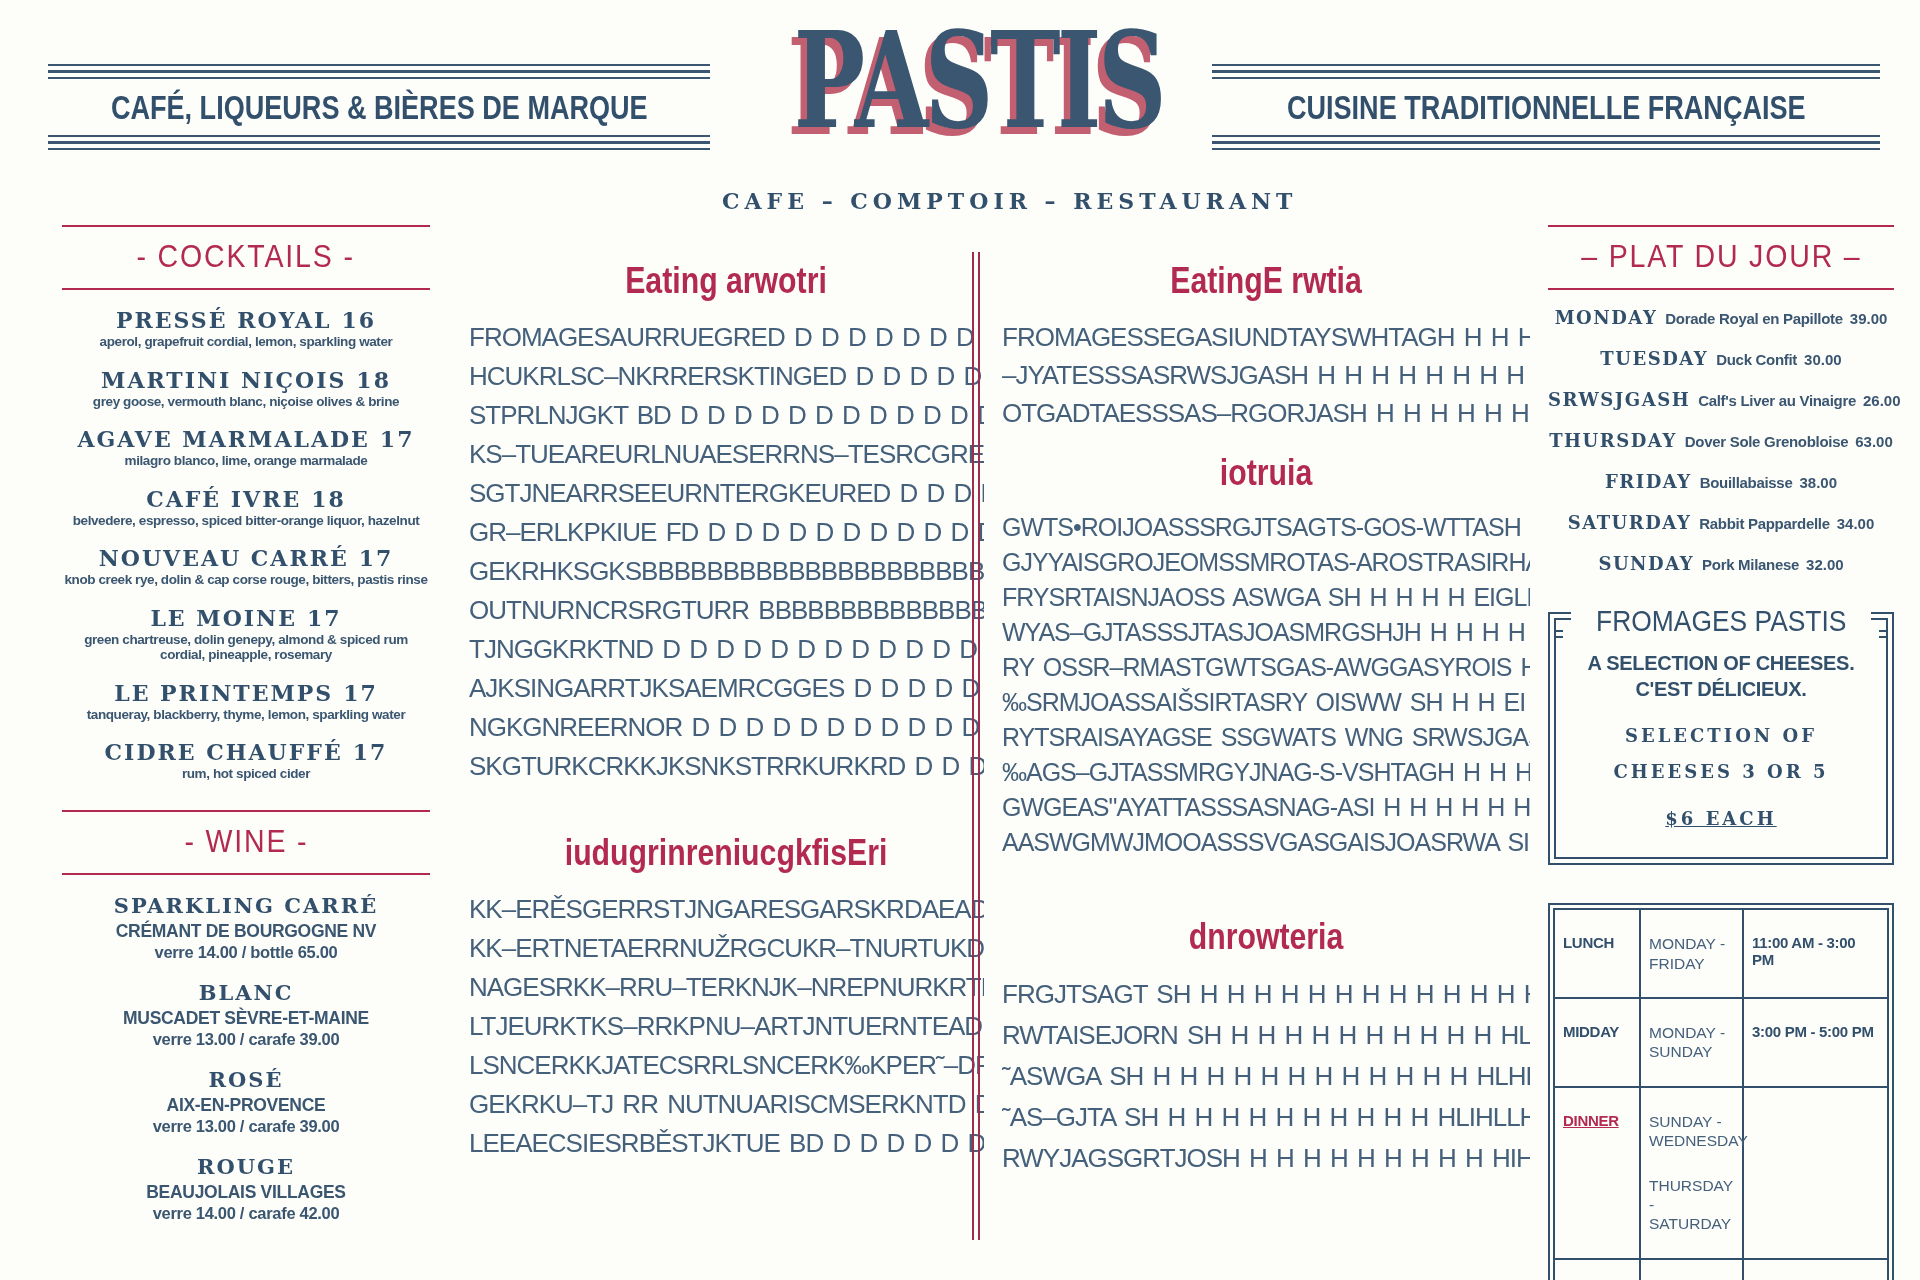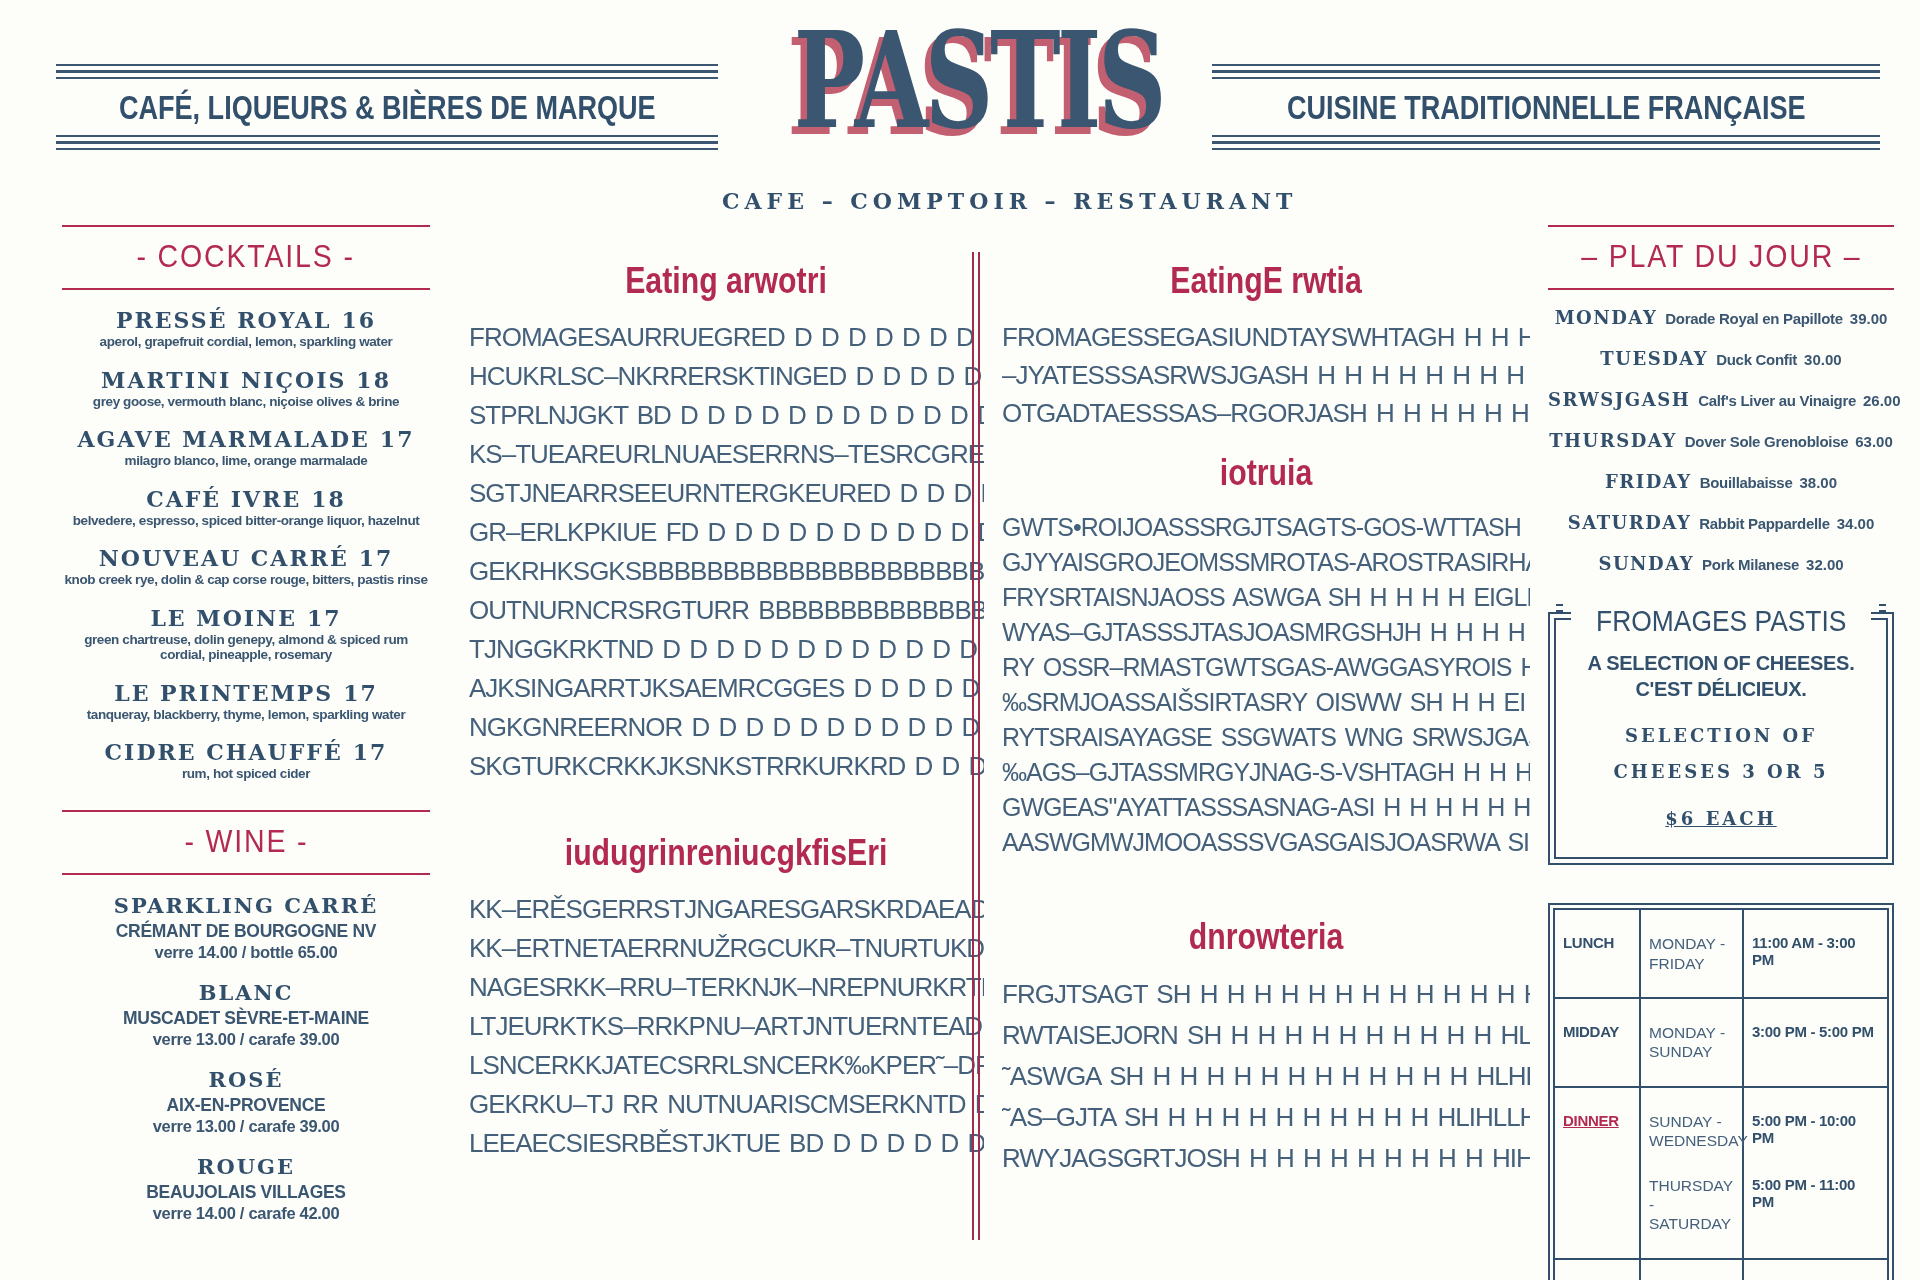--- a/index.html
+++ b/index.html
@@ -9,21 +9,21 @@
     --red:#b32a50;
     --red-logo:#c25f70;
     --bg:#fdfdfa;
   }
   *{box-sizing:border-box;}
   body{margin:0;background:#e8e8e4;font-family:"Liberation Sans",sans-serif;}
   .page{position:relative;width:1920px;height:1280px;background:var(--bg);overflow:hidden;color:var(--navy);}
 
   
   .banner{position:absolute;top:60px;text-align:center;}
-  .banner-left{left:56px;width:662px;}
+  .banner-left{left:48px;width:662px;}
   .banner-right{left:1212px;width:668px;}
   .rules i{display:block;height:2px;background:var(--navy);margin:4px 0;border:0;}
   .rules i:nth-child(2){height:3px;}
   .banner-text{padding:6px 0 4px;white-space:nowrap;}
   .banner-text span{display:inline-block;transform:scaleX(.82);font-weight:bold;font-size:33px;letter-spacing:0;color:var(--navy-deep);}
 
   
   .logo{position:absolute;left:722px;top:8px;width:480px;text-align:center;}
   .logo span{display:inline-block;transform:scaleX(.72);font-family:"DejaVu Serif",serif;font-weight:bold;font-size:132px;line-height:1.1;letter-spacing:-5px;color:var(--navy);text-shadow:-9px 7px 0 var(--red-logo);}
   .tagline{position:absolute;left:722px;top:188px;width:480px;text-align:center;font-family:"DejaVu Serif",serif;font-weight:bold;font-size:22px;letter-spacing:5px;color:var(--navy-deep);white-space:nowrap;}
@@ -67,21 +67,21 @@
   .col-right{position:absolute;left:1548px;top:225px;width:346px;text-align:center;}
   .plat-list{margin-top:14px;}
   .plat-item{margin-bottom:13px;white-space:nowrap;line-height:27px;}
   .plat-day{font-family:"DejaVu Serif",serif;font-weight:bold;font-size:18px;letter-spacing:1.5px;color:var(--navy-deep);}
   .plat-dish{font-weight:bold;font-size:15px;letter-spacing:-.3px;margin-left:8px;}
   .plat-price{font-weight:bold;font-size:15px;margin-left:7px;}
 
   
   .fbox{margin-top:34px;border:2px solid var(--navy-deep);padding:4px;}
   .fbox-in{border:2px solid var(--navy-deep);position:relative;padding:30px 8px 22px;}
-  .ftitle-row{position:absolute;top:-16px;left:0;right:0;display:flex;justify-content:center;align-items:flex-start;gap:8px;}
+  .ftitle-row{position:absolute;top:-16px;left:0;right:0;display:flex;justify-content:center;align-items:flex-end;gap:8px;}
   .flank{width:36px;height:8px;border-top:2px solid var(--navy-deep);border-bottom:2px solid var(--navy-deep);}
   .ftitle{background:var(--bg);padding:0 8px;font-size:30px;letter-spacing:0;color:var(--navy-deep);white-space:nowrap;}
   .ftitle span{display:inline-block;transform:scaleX(.88);}
   .fline-b{font-weight:bold;font-size:20px;letter-spacing:-.3px;line-height:1.3;color:var(--navy-deep);}
   .fline-s{font-family:"DejaVu Serif",serif;font-weight:600;font-size:18px;letter-spacing:3px;line-height:1.8;color:var(--navy-deep);margin-top:4px;}
   .feach{margin-top:14px;text-decoration:underline;}
 
   
   .hours{margin-top:38px;border:2px solid var(--navy-deep);padding:3px;text-align:left;}
   .hours-in{border:2px solid var(--navy-deep);}
@@ -381,24 +381,20 @@
           <div class="hcell hdays">MONDAY - SUNDAY</div>
           <div class="hcell htime">3:00 PM - 5:00 PM</div>
         </div>
 
         <div class="hrow">
           <div class="hcell hlabel hot">DINNER</div>
           <div class="hcell hdays">
             <div class="slot">SUNDAY - WEDNESDAY</div>
             <div class="slot">THURSDAY - SATURDAY</div>
           </div>
-          <div class="hcell htime">
-            <div class="slot">5:00 PM - 10:00 PM</div>
-            <div class="slot">5:00 PM - 11:00 PM</div>
-          </div>
         </div>
 
         <div class="hrow">
           <div class="hcell hlabel">BRUNCH</div>
           <div class="hcell hdays">SATURDAY - SUNDAY</div>
           <div class="hcell htime">10:00 AM - 3:00 PM</div>
         </div>
 
       </div>
     </div>

